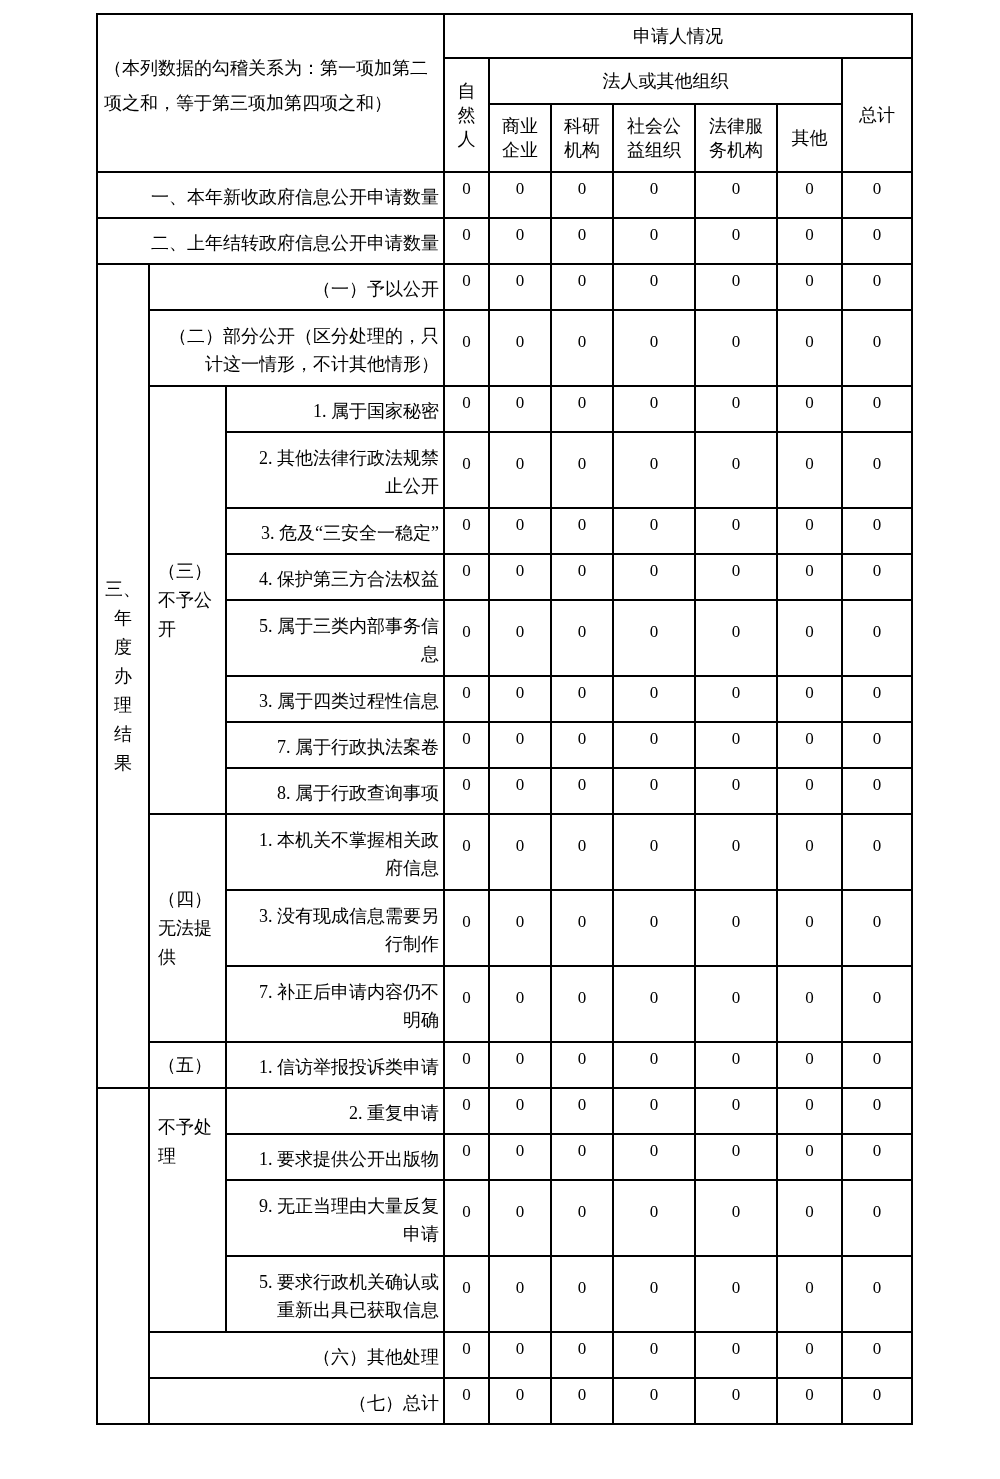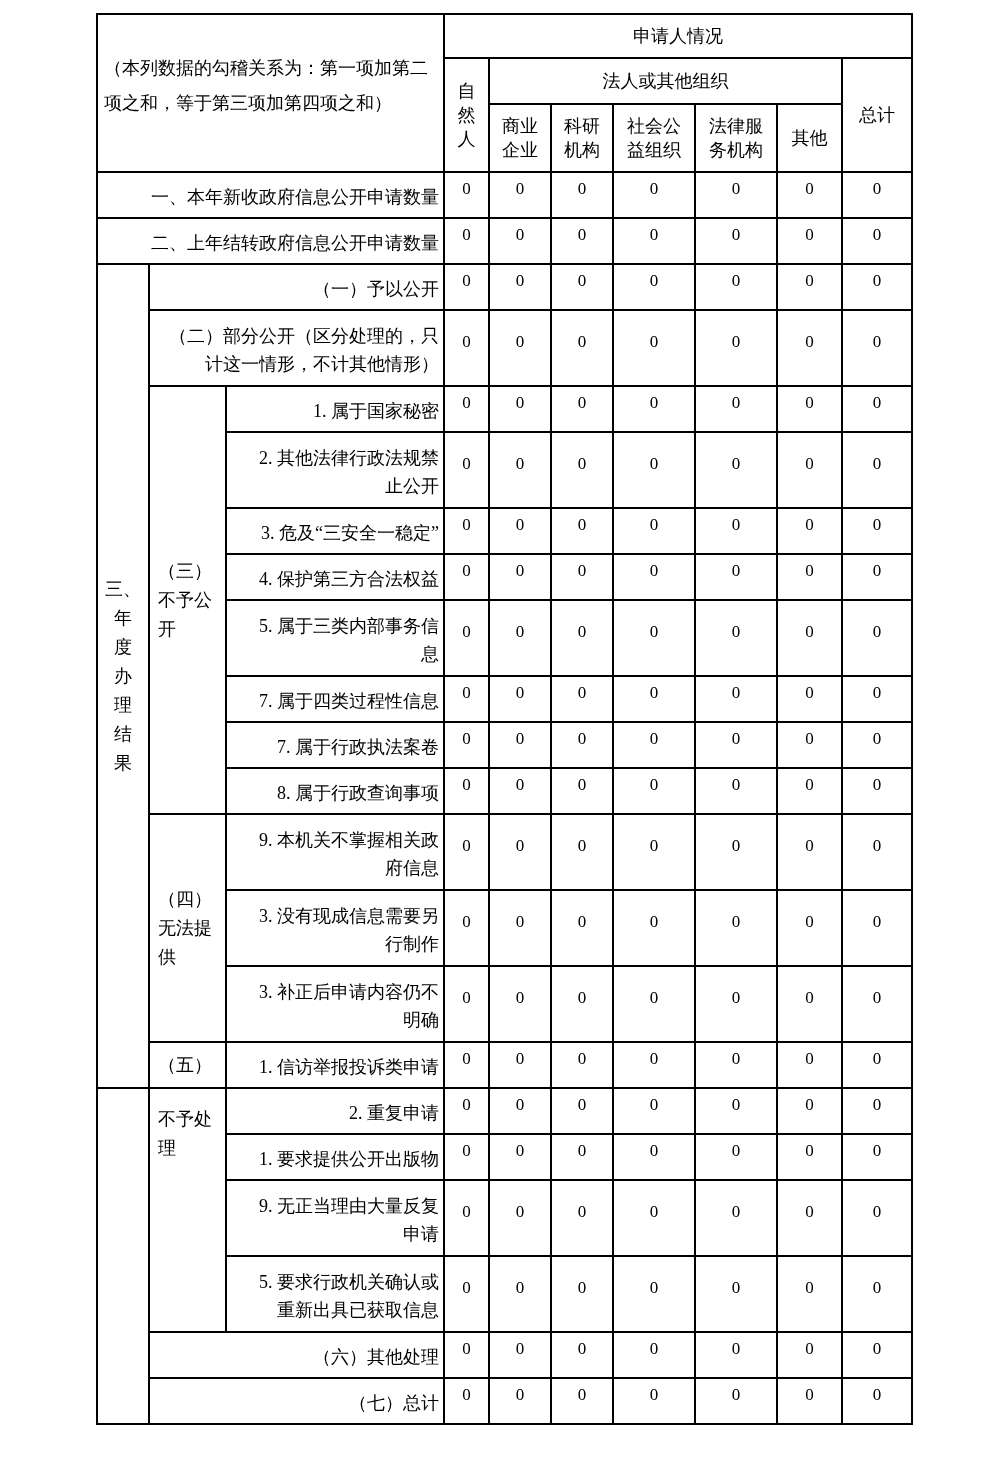--- a/index.html
+++ b/index.html
@@ -12,21 +12,21 @@
   tr.r44{height:44px;} tr.r46{height:46px;} tr.r68{height:68px;} tr.r76{height:76px;}
   
   .hd{font-size:18px;font-weight:normal;text-align:center;vertical-align:middle;padding:2px;border-radius:15px;}
   .note{font-size:18px;line-height:35px;vertical-align:middle;padding:0 6px 14px 6px;}
   
   .ml{white-space:pre-line;}
   
   .vtext{font-size:18px;line-height:29px;text-align:center;vertical-align:middle;padding:0;}
   
   .grp{font-size:18px;line-height:29px;text-align:left;vertical-align:middle;padding:2px 4px 2px 8px;}
-  .grp.top{vertical-align:top;padding-top:16px;font-family:Liberation Serif, serif;}
+  .grp.top{vertical-align:top;padding-top:24px;font-family:Liberation Serif, serif;}
   
   .lbl{font-size:18px;line-height:28px;text-align:right;vertical-align:middle;padding:4px 4px 0 10px;}
   .l1{padding-left:24px;}   
   .l2{padding-left:14px;}   
   
   .val{font-size:17px;text-align:center;vertical-align:middle;padding:2px 0 14px 0;}
 </style>
 </head>
 <body>
 
@@ -170,21 +170,21 @@
 息</td>
     <td class="val">0</td>
         <td class="val">0</td>
         <td class="val">0</td>
         <td class="val">0</td>
         <td class="val">0</td>
         <td class="val">0</td>
         <td class="val">0</td>
   </tr>
   <tr class="r46">
-    <td class="lbl">7. 属于四类过程性信息</td>
+    <td class="lbl">3. 属于四类过程性信息</td>
     <td class="val">0</td>
         <td class="val">0</td>
         <td class="val">0</td>
         <td class="val">0</td>
         <td class="val">0</td>
         <td class="val">0</td>
         <td class="val">0</td>
   </tr>
   <tr class="r46">
     <td class="lbl">7. 属于行政执法案卷</td>
@@ -204,21 +204,21 @@
         <td class="val">0</td>
         <td class="val">0</td>
         <td class="val">0</td>
         <td class="val">0</td>
   </tr>
 
   <tr class="r76">
     <td class="grp ml" rowspan="3">（四）
 无法提
 供</td>
-    <td class="lbl ml">9. 本机关不掌握相关政
+    <td class="lbl ml">1. 本机关不掌握相关政
 府信息</td>
     <td class="val">0</td>
         <td class="val">0</td>
         <td class="val">0</td>
         <td class="val">0</td>
         <td class="val">0</td>
         <td class="val">0</td>
         <td class="val">0</td>
   </tr>
   <tr class="r76">
@@ -226,21 +226,21 @@
 行制作</td>
     <td class="val">0</td>
         <td class="val">0</td>
         <td class="val">0</td>
         <td class="val">0</td>
         <td class="val">0</td>
         <td class="val">0</td>
         <td class="val">0</td>
   </tr>
   <tr class="r76">
-    <td class="lbl ml">3. 补正后申请内容仍不
+    <td class="lbl ml">7. 补正后申请内容仍不
 明确</td>
     <td class="val">0</td>
         <td class="val">0</td>
         <td class="val">0</td>
         <td class="val">0</td>
         <td class="val">0</td>
         <td class="val">0</td>
         <td class="val">0</td>
   </tr>
 

